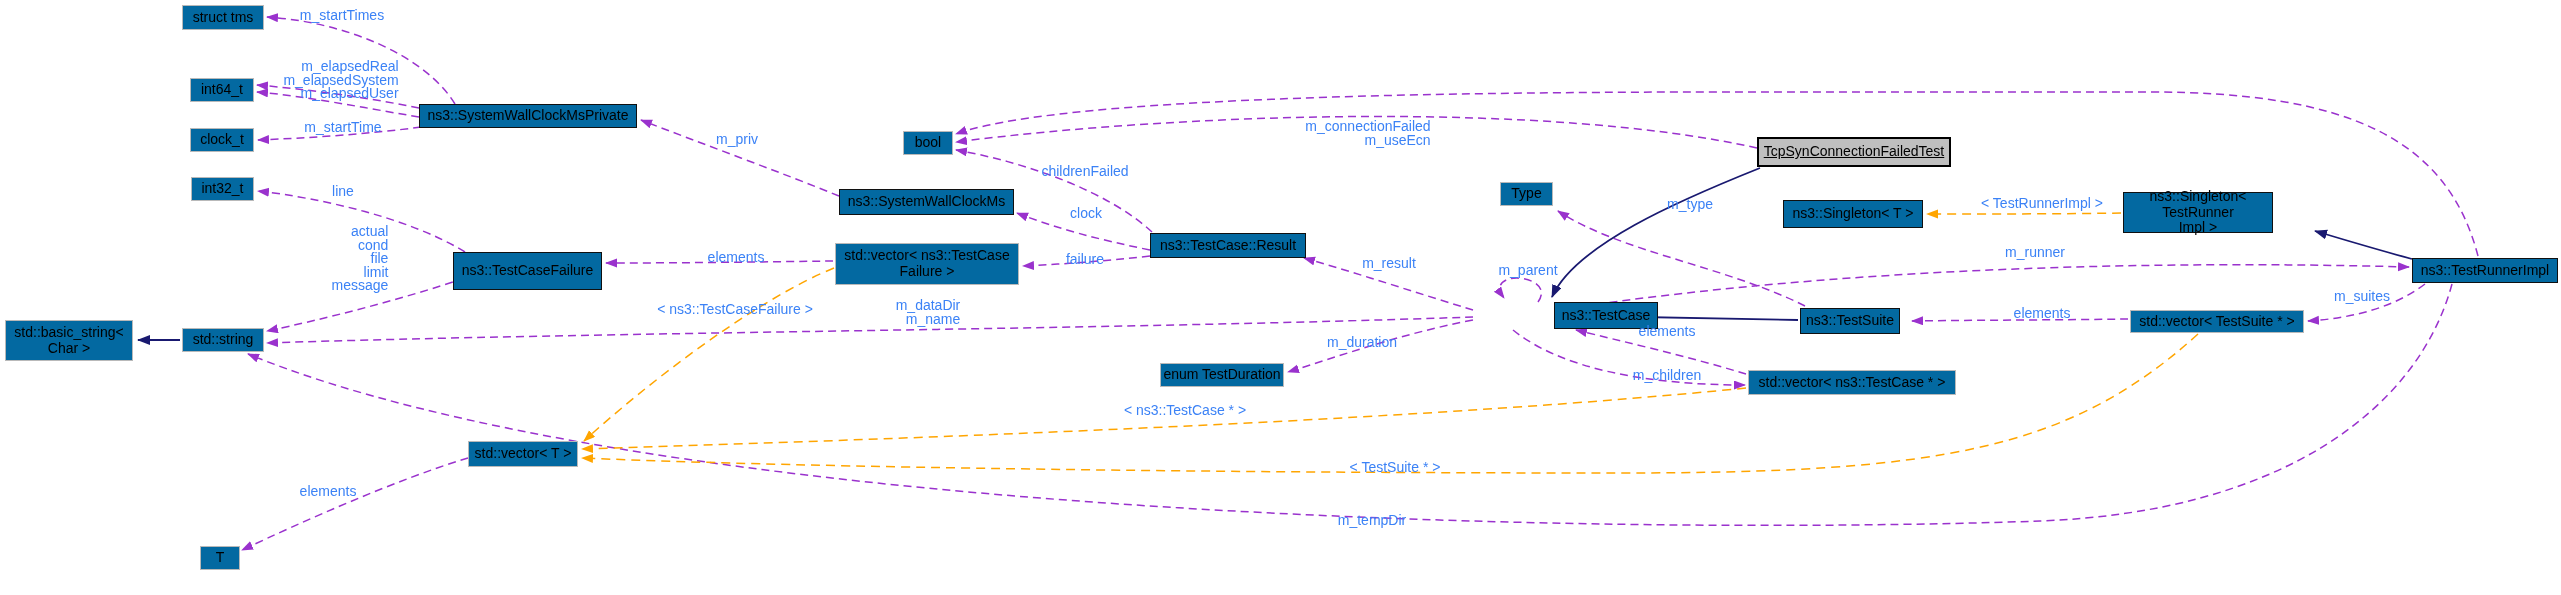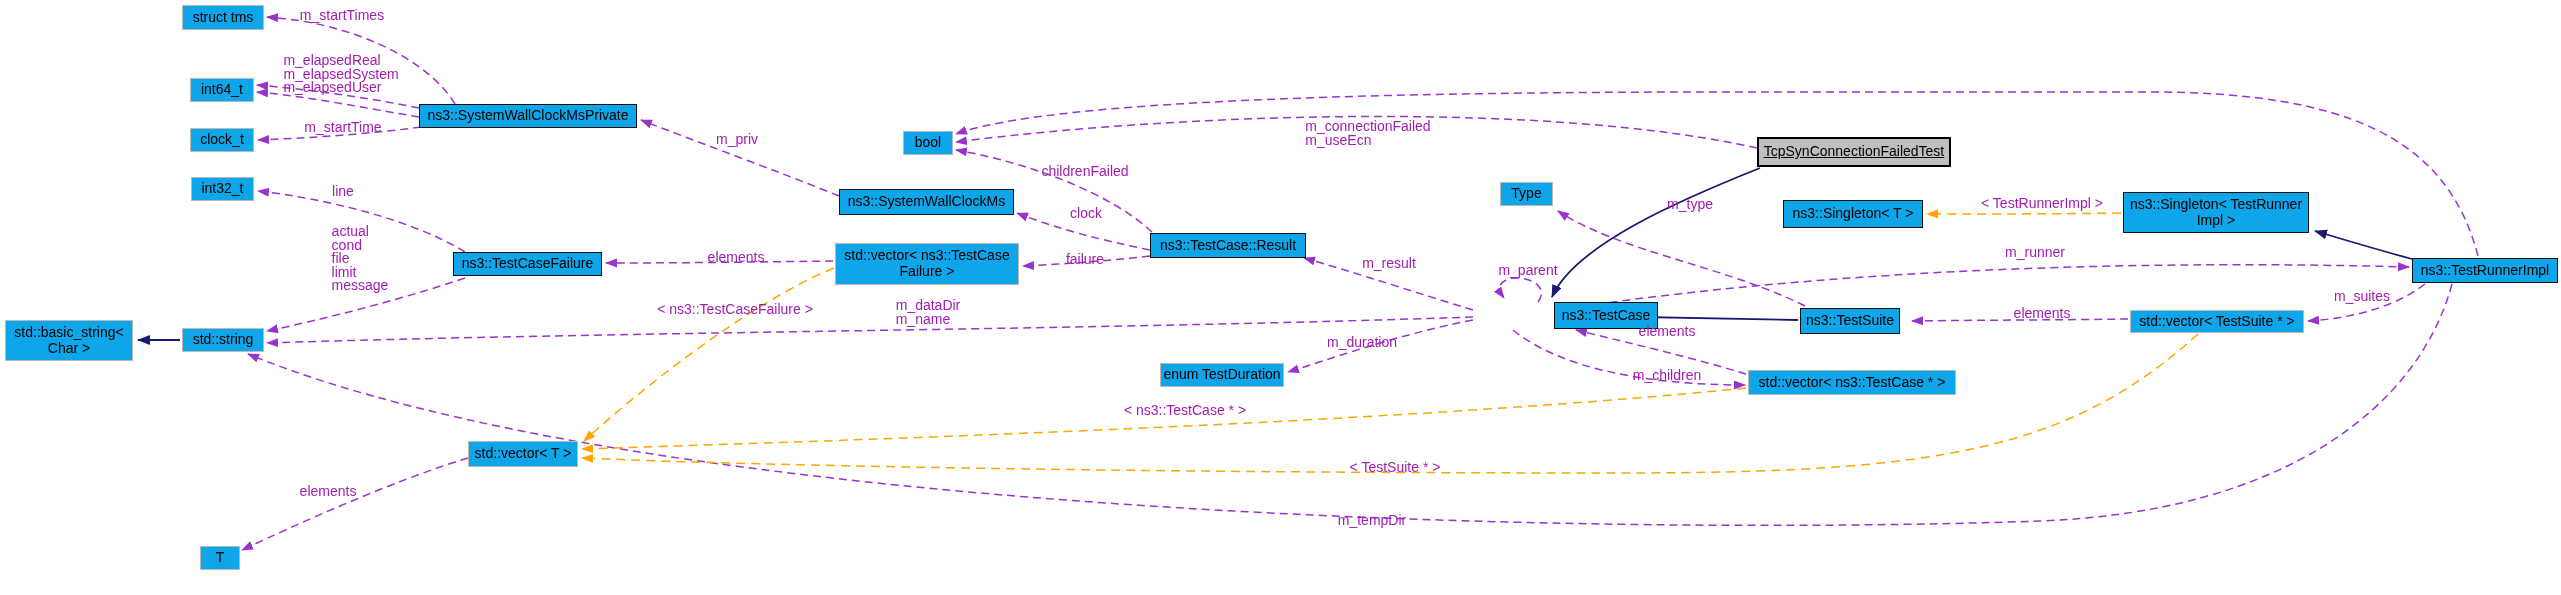--- a/index.html
+++ b/index.html
@@ -6,26 +6,26 @@
   body{width:2561px;height:595px;position:relative;overflow:hidden;
        font-family:"Liberation Sans",sans-serif;}
   .canvas{position:absolute;left:0;top:0;width:2561px;height:595px;}
   svg.edges{position:absolute;left:0;top:0;}
   .edge{fill:none;stroke-width:1.5px;}
   .usage{stroke:#9a32cd;stroke-dasharray:8 5;}
   .tmpl{stroke:#ffa500;stroke-dasharray:9 6;}
   .inherit{stroke:#191970;stroke-width:1.8px;}
   .node{position:absolute;box-sizing:border-box;display:flex;align-items:center;
         justify-content:center;text-align:center;white-space:pre-line;
-        font-size:14px;line-height:1.12;color:#000;background:#0ea5e9;
+        font-size:14px;line-height:1.12;color:#000;background:#0369a1;
         border:1px solid #b9b9b9;cursor:pointer;}
   .node.bold{border:1.6px solid #101010;}
   .node.current{border:2.4px solid #000;background:#bfbfbf;text-decoration:underline;}
   .elabel{position:absolute;transform:translate(-50%,-50%);white-space:pre-line;
-          text-align:left;font-size:14px;line-height:13.5px;color:#a21caf;}
+          text-align:right;font-size:14px;line-height:13.5px;color:#3b82f6;}
 </style>
 </head>
 <body>
 
 <div class="canvas">
 
   <svg class="edges" width="2561" height="595" viewBox="0 0 2561 595">
     <defs>
       <marker id="arrPurple" markerUnits="userSpaceOnUse" markerWidth="14" markerHeight="11" refX="11" refY="4.5" orient="auto">
         <path d="M0,0 L12,4.5 L0,9 Z" fill="#9a32cd"></path>
@@ -77,41 +77,41 @@
 
   <div class="node" style="left:182px;top:5px;width:82px;height:25px">struct tms</div>
   <div class="node" style="left:190px;top:78px;width:64px;height:24px">int64_t</div>
   <div class="node" style="left:190px;top:128px;width:64px;height:24px">clock_t</div>
   <div class="node" style="left:191px;top:177px;width:63px;height:24px">int32_t</div>
   <div class="node bold" style="left:419px;top:104px;width:218px;height:24px">ns3::SystemWallClockMsPrivate</div>
   <div class="node" style="left:903px;top:131px;width:50px;height:24px">bool</div>
   <div class="node bold" style="left:839px;top:189px;width:175px;height:26px">ns3::SystemWallClockMs</div>
   <div class="node" style="left:835px;top:243px;width:184px;height:42px">std::vector&lt; ns3::TestCase
 Failure &gt;</div>
-  <div class="node bold" style="left:453px;top:252px;width:149px;height:24px">ns3::TestCaseFailure</div>
+  <div class="node bold" style="left:453px;top:252px;width:149px;height:38px">ns3::TestCaseFailure</div>
   <div class="node" style="left:182px;top:328px;width:82px;height:24px">std::string</div>
   <div class="node" style="left:5px;top:320px;width:128px;height:41px">std::basic_string&lt;
 Char &gt;</div>
   <div class="node bold" style="left:1150px;top:233px;width:156px;height:25px">ns3::TestCase::Result</div>
   <div class="node" style="left:1160px;top:363px;width:124px;height:24px">enum TestDuration</div>
   <div class="node" style="left:1500px;top:182px;width:53px;height:24px">Type</div>
   <div class="node bold" style="left:1554px;top:302px;width:104px;height:27px">ns3::TestCase</div>
   <div class="node bold" style="left:1800px;top:308px;width:100px;height:26px">ns3::TestSuite</div>
   <div class="node" style="left:1748px;top:370px;width:208px;height:25px">std::vector&lt; ns3::TestCase * &gt;</div>
   <div class="node" style="left:2130px;top:310px;width:174px;height:23px">std::vector&lt; TestSuite * &gt;</div>
   <div class="node current" style="left:1757px;top:137px;width:194px;height:30px">TcpSynConnectionFailedTest</div>
   <div class="node bold" style="left:1783px;top:200px;width:140px;height:28px">ns3::Singleton&lt; T &gt;</div>
-  <div class="node bold" style="left:2123px;top:192px;width:186px;height:41px">ns3::Singleton&lt; TestRunner
+  <div class="node bold" style="left:2123px;top:192px;width:150px;height:41px">ns3::Singleton&lt; TestRunner
 Impl &gt;</div>
   <div class="node bold" style="left:2412px;top:258px;width:146px;height:25px">ns3::TestRunnerImpl</div>
   <div class="node" style="left:468px;top:441px;width:110px;height:26px">std::vector&lt; T &gt;</div>
   <div class="node" style="left:200px;top:546px;width:40px;height:24px">T</div>
 
   <div class="elabel" style="left:342px;top:16px">m_startTimes</div>
-  <div class="elabel" style="left:341px;top:74px">m_elapsedReal
+  <div class="elabel" style="left:341px;top:80px">m_elapsedReal
 m_elapsedSystem
 m_elapsedUser</div>
   <div class="elabel" style="left:343px;top:128px">m_startTime</div>
   <div class="elabel" style="left:343px;top:192px">line</div>
   <div class="elabel" style="left:360px;top:259px">actual
 cond
 file
 limit
 message</div>
   <div class="elabel" style="left:737px;top:140px">m_priv</div>

